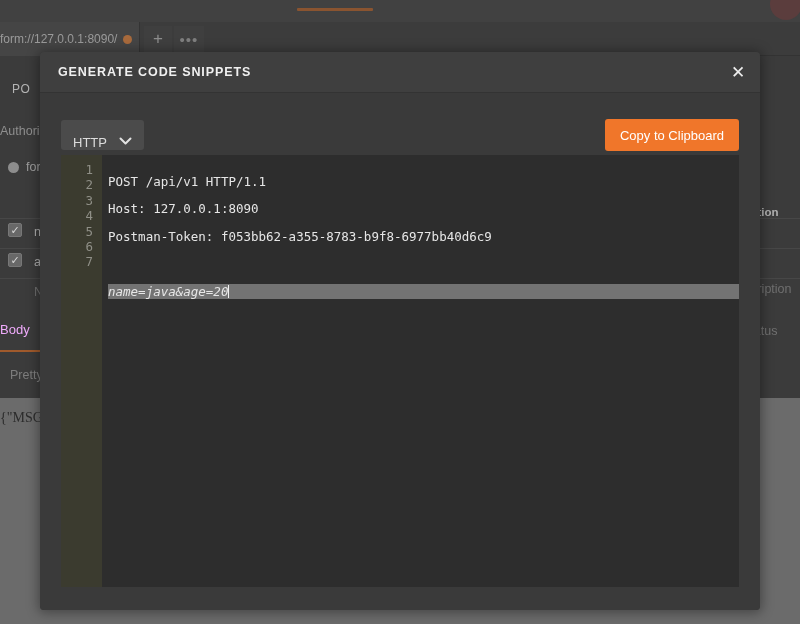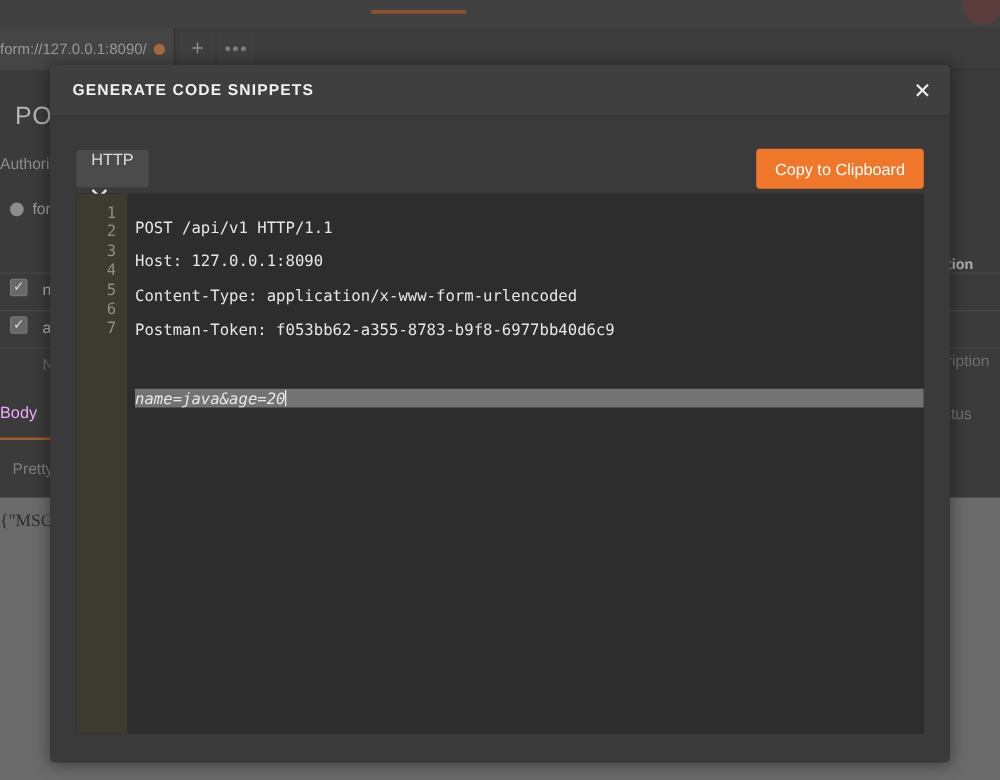--- a/index.html
+++ b/index.html
@@ -44,21 +44,21 @@
     color: #8d8d8d; font-size: 17px; background: #3f3f3f;
   }
   .bg-dots {
     position: absolute; left: 174px; top: 26px; width: 30px; height: 26px;
     display: flex; align-items: center; justify-content: center;
     color: #7e7e7e; font-size: 15px; letter-spacing: 1px; background: #3f3f3f;
   }
 
   .bg-method {
     position: absolute; left: 12px; top: 82px;
-    font-size: 20px; color: #b4b4b4; letter-spacing: .5px;
+    font-size: 12px; color: #b4b4b4; letter-spacing: .5px;
   }
   .bg-authtab {
     position: absolute; left: 0px; top: 124px;
     font-size: 12.5px; color: #8e8e8e;
   }
   .bg-formradio {
     position: absolute; left: 8px; top: 160px; display: flex; align-items: center; gap: 7px;
   }
   .bg-radio { width: 11px; height: 11px; border-radius: 50%; background: #8d8d8d; }
   .bg-formlabel { font-size: 12.5px; color: #9d9d9d; }
@@ -126,23 +126,23 @@
     width: 44px; height: 41px; display: flex; align-items: center; justify-content: center;
     color: #ededed; font-size: 17px; cursor: pointer; font-weight: 300;
   }
   .modal-body { position: relative; height: 517px; background: #3a3a3a; padding: 0 21px; }
 
   .toolbar {
     display: flex; align-items: center; justify-content: space-between;
     padding-top: 22px; height: 62px;
   }
   .lang-select {
-    display: flex; align-items: flex-start; gap: 12px;
+    display: flex; align-items: flex-end; gap: 12px;
     background: #4b4b4b; border-radius: 3px;
-    height: 30px; padding: 0 12px; cursor: pointer; flex-direction: column;
+    height: 30px; padding: 0 12px; cursor: pointer;
   }
   .lang-label { font-size: 13px; color: #dcdcdc; }
   .chev { display: block; }
   .copy-btn {
     background: #f0762a; color: #fff; border: none; border-radius: 3px;
     height: 32px; padding: 0 15px; font-size: 13px; cursor: pointer;
     font-family: "Liberation Sans", sans-serif;
   }
 
   .editor {
@@ -266,21 +266,20 @@
           <div class="gnum">2</div>
           <div class="gnum">3</div>
           <div class="gnum">4</div>
           <div class="gnum">5</div>
           <div class="gnum">6</div>
           <div class="gnum">7</div>
         </div>
         <div class="code">
           <div class="cline">POST /api/v1 HTTP/1.1</div>
           <div class="cline">Host: 127.0.0.1:8090</div>
-          <div class="cline">Content-Type: application/x-www-form-urlencoded</div>
           <div class="cline">Postman-Token: f053bb62-a355-8783-b9f8-6977bb40d6c9</div>
           <div class="cline"></div>
           <div class="cline active">name=java&amp;age=20</div>
         </div>
       </div>
 
     </div>
   </div>
 </div>
 

